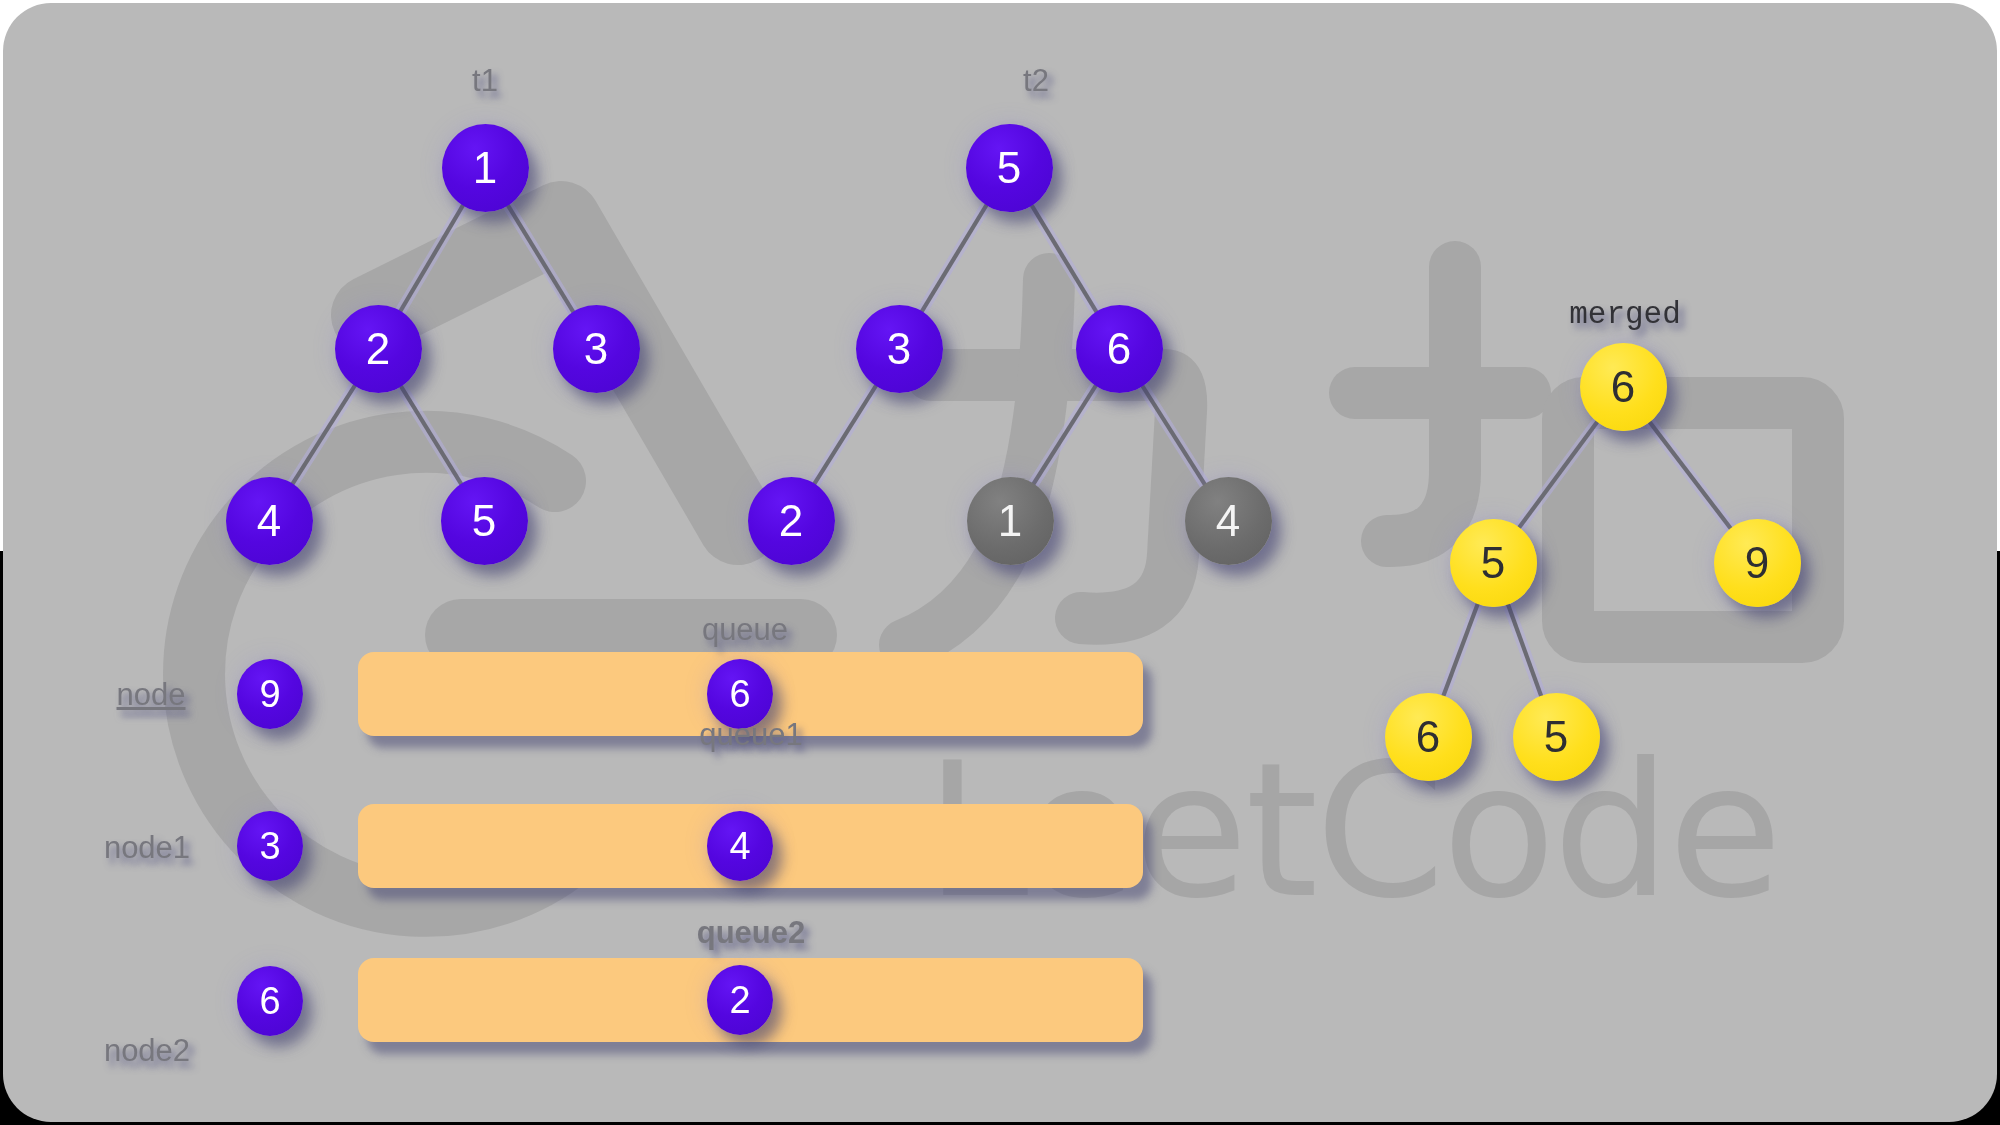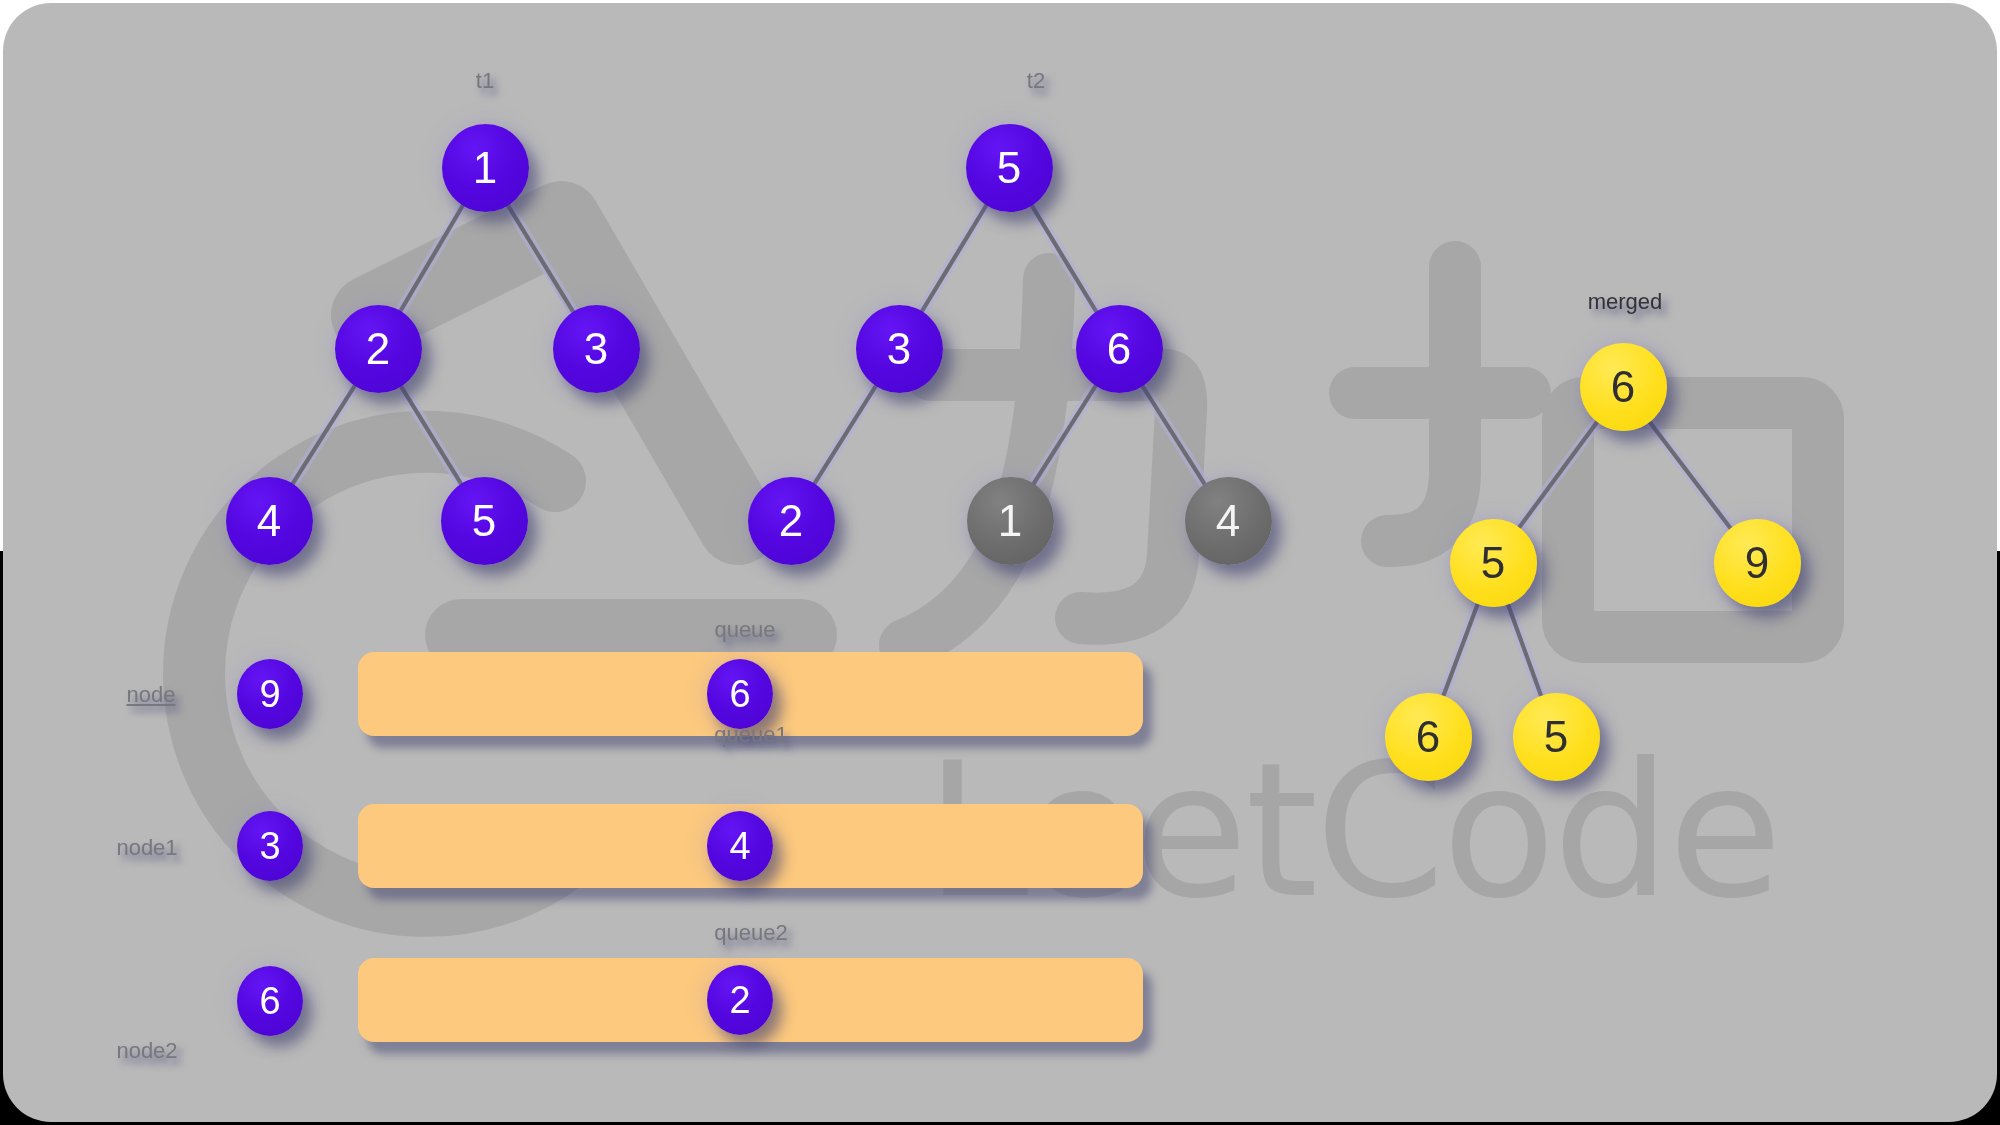--- a/index.html
+++ b/index.html
@@ -22,21 +22,21 @@
     border-radius:50%;z-index:3;line-height:1;
     box-shadow:9px 11px 14px rgba(60,60,105,.55), 0 0 22px rgba(140,130,215,.28);
   }
   .node.purple{background:radial-gradient(circle at 38% 28%, #6415f4 0%, #5406e0 48%, #4a04cf 100%);color:#ffffff;}
   .node.gray{background:radial-gradient(circle at 38% 28%, #818181 0%, #6c6c6c 55%, #5f5f5f 100%);color:#f4f4f4;}
   .node.yellow{background:radial-gradient(circle at 38% 28%, #ffea55 0%, #ffdf1c 55%, #f7d607 100%);color:#2e2e33;}
   .node.big{width:87px;height:88px;font-size:44px;}
   .node.small{width:66px;height:70px;font-size:38px;}
   .lbl{
     position:absolute;transform:translate(-50%,-50%);z-index:3;white-space:nowrap;
-    font-size:22px;color:#77777e;text-shadow:5px 6px 7px rgba(82,82,130,.75);
+    font-size:31px;color:#77777e;text-shadow:5px 6px 7px rgba(82,82,130,.75);
   }
   .lbl.dark{color:#323237;}
 </style>
 </head>
 <body>
 
 <div id="canvas">
 
   <svg id="bg" width="1994" height="1119" viewBox="0 0 1994 1119">
 
@@ -97,29 +97,29 @@
     <div class="node purple big" style="left: 1072.5px; top: 302px;">6</div>
     <div class="node purple big" style="left: 744.5px; top: 474px;">2</div>
     <div class="node gray big" style="left: 963.5px; top: 474px;">1</div>
     <div class="node gray big" style="left: 1181.5px; top: 474px;">4</div>
     <div class="lbl" style="left: 1005px; top: 78px; margin-left: 28px;">t2</div>
     <div class="node yellow big" style="left: 1576.5px; top: 340px;">6</div>
     <div class="node yellow big" style="left: 1446.5px; top: 516px;">5</div>
     <div class="node yellow big" style="left: 1710.5px; top: 516px;">9</div>
     <div class="node yellow big" style="left: 1381.5px; top: 690px;">6</div>
     <div class="node yellow big" style="left: 1509.5px; top: 690px;">5</div>
-    <div class="lbl dark" style="left: 1622px; top: 299px;">merged</div>
+    <div class="lbl dark" style="left: 1622px; top: 311px; font-family: Liberation Mono, monospace;">merged</div>
     <div class="lbl" style="left: 148px; top: 692px; text-decoration: underline;">node</div>
     <div class="node purple small" style="left: 234px; top: 656px;">9</div>
     <div class="qbox" style="left: 355px; top: 649px; width: 785px; height: 84px; background: rgb(252, 201, 126);"></div>
     <div class="lbl" style="left: 742px; top: 627px;">queue</div>
     <div class="node purple small" style="left: 704px; top: 656px;">6</div>
     <div class="lbl" style="left: 144px; top: 845px;">node1</div>
     <div class="node purple small" style="left: 234px; top: 808px;">3</div>
     <div class="qbox" style="left: 355px; top: 801px; width: 785px; height: 84px; background: rgb(252, 201, 126);"></div>
     <div class="lbl" style="left: 748px; top: 732px;">queue1</div>
     <div class="node purple small" style="left: 704px; top: 808px;">4</div>
     <div class="lbl" style="left: 144px; top: 1000px; margin-top: 48px;">node2</div>
     <div class="node purple small" style="left: 234px; top: 963px;">6</div>
     <div class="qbox" style="left: 355px; top: 955px; width: 785px; height: 84px; background: rgb(252, 201, 126);"></div>
-    <div class="lbl" style="left: 748px; top: 930px;">queue2</div>
+    <div class="lbl" style="left: 748px; top: 930px; font-weight: bold;">queue2</div>
     <div class="node purple small" style="left: 704px; top: 962px;">2</div>
   </div>
 
 </body></html>

